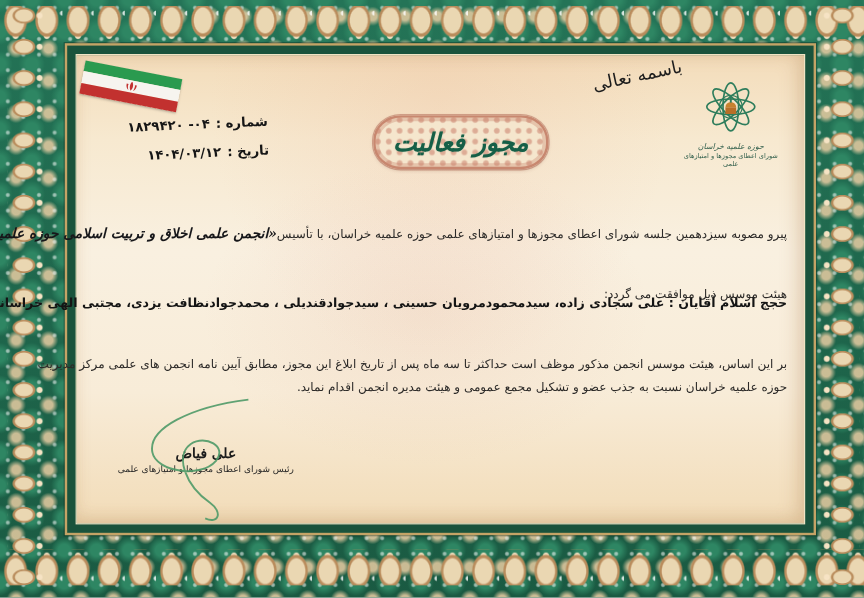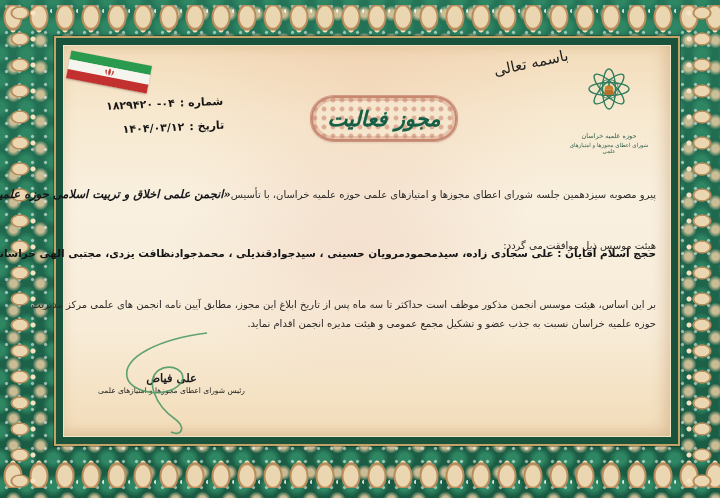--- a/index.html
+++ b/index.html
@@ -78,21 +78,21 @@
     background-image:radial-gradient(circle at 4px 4px, rgba(197,115,95,.5) 1.8px, rgba(197,115,95,0) 3px);
     background-size:9px 9px;
     box-shadow:inset 0 0 0 2px #c8876f, inset 0 0 0 5px rgba(201,131,110,.35), 0 0 0 1px rgba(180,110,90,.55), 0 1px 3px rgba(120,60,40,.25);
     display:flex;align-items:center;justify-content:center;margin-left:16px;}
   .cartouche .t{font-family:"DejaVu Serif",serif;font-style:italic;font-weight:bold;
     font-size:21px;color:#155f47;text-shadow:0 0 1px rgba(21,95,71,.4);}
 
   
   .logo{left:502px;top:18px;width:86px;text-align:center;color:#33604d;}
   .logo svg{display:block;margin:0 auto;}
-  .logo .l1{font-size:6.5px;margin-top:16px;}
+  .logo .l1{font-size:6.5px;margin-top:2px;font-style:italic;}
   .logo .l2{font-size:5.5px;margin-top:2px;}
 
   
   .line{right:14px;white-space:nowrap;color:#2c2a28;font-size:10px;text-align:right;}
   .p1{top:141px;}
   .p1 .calli{font-family:"DejaVu Serif",serif;font-weight:bold;font-style:italic;font-size:11.5px;color:#17171a;}
   .p2{top:194px;}
   .bold-line{right:14px;white-space:nowrap;font-weight:bold;font-size:10.5px;color:#141414;text-align:right;}
   .names1{top:201px;}
   .names2{top:225px;}

